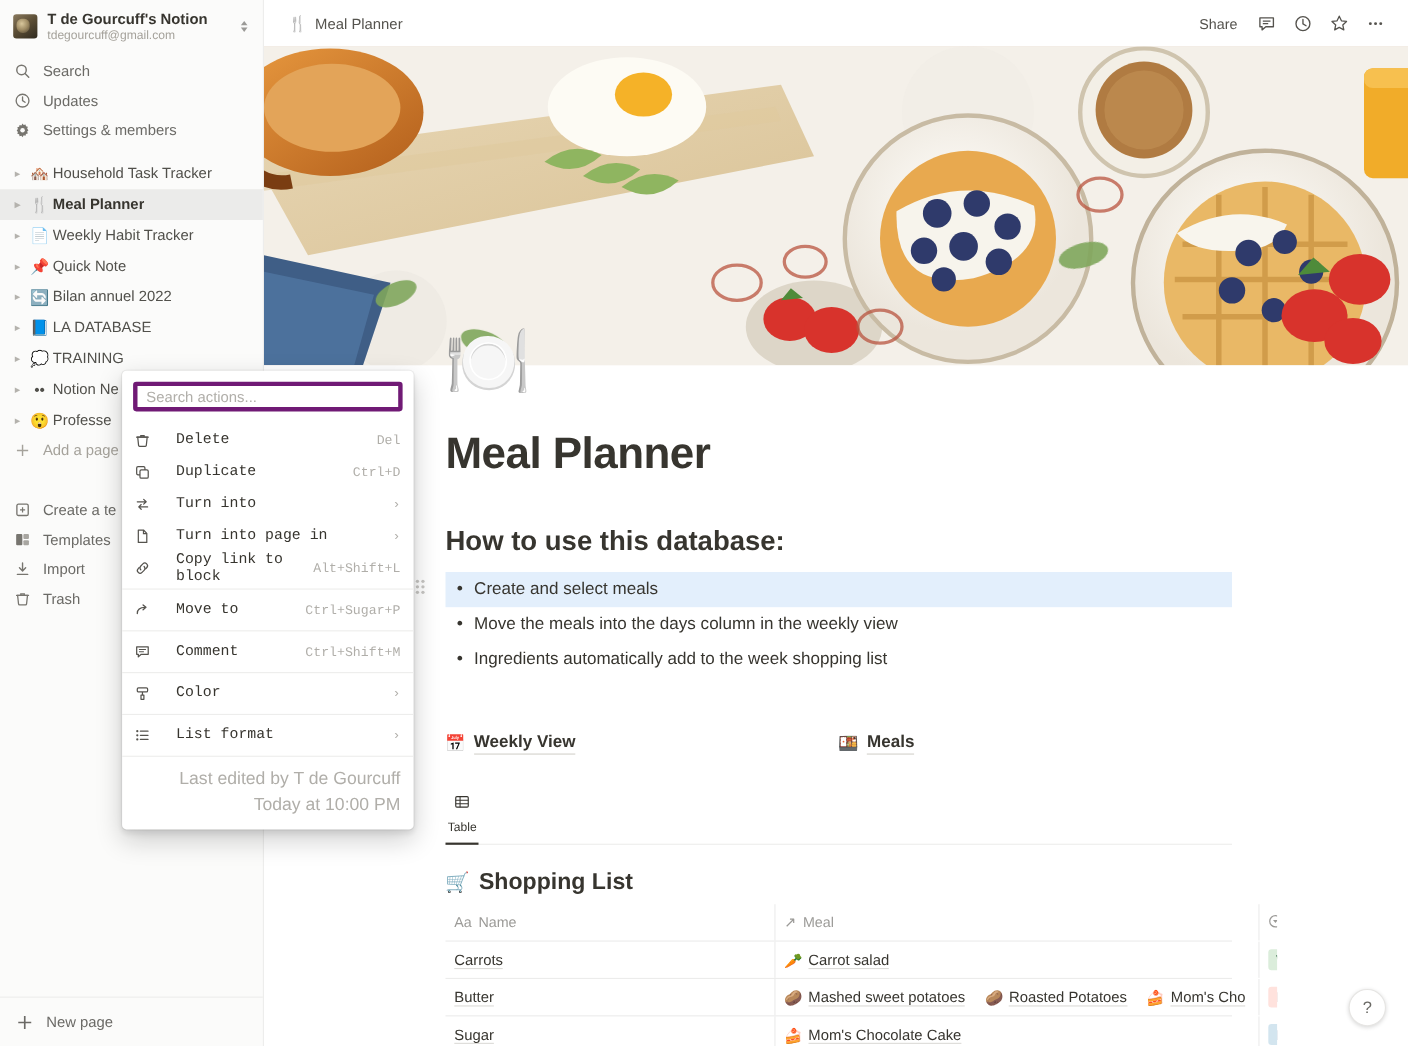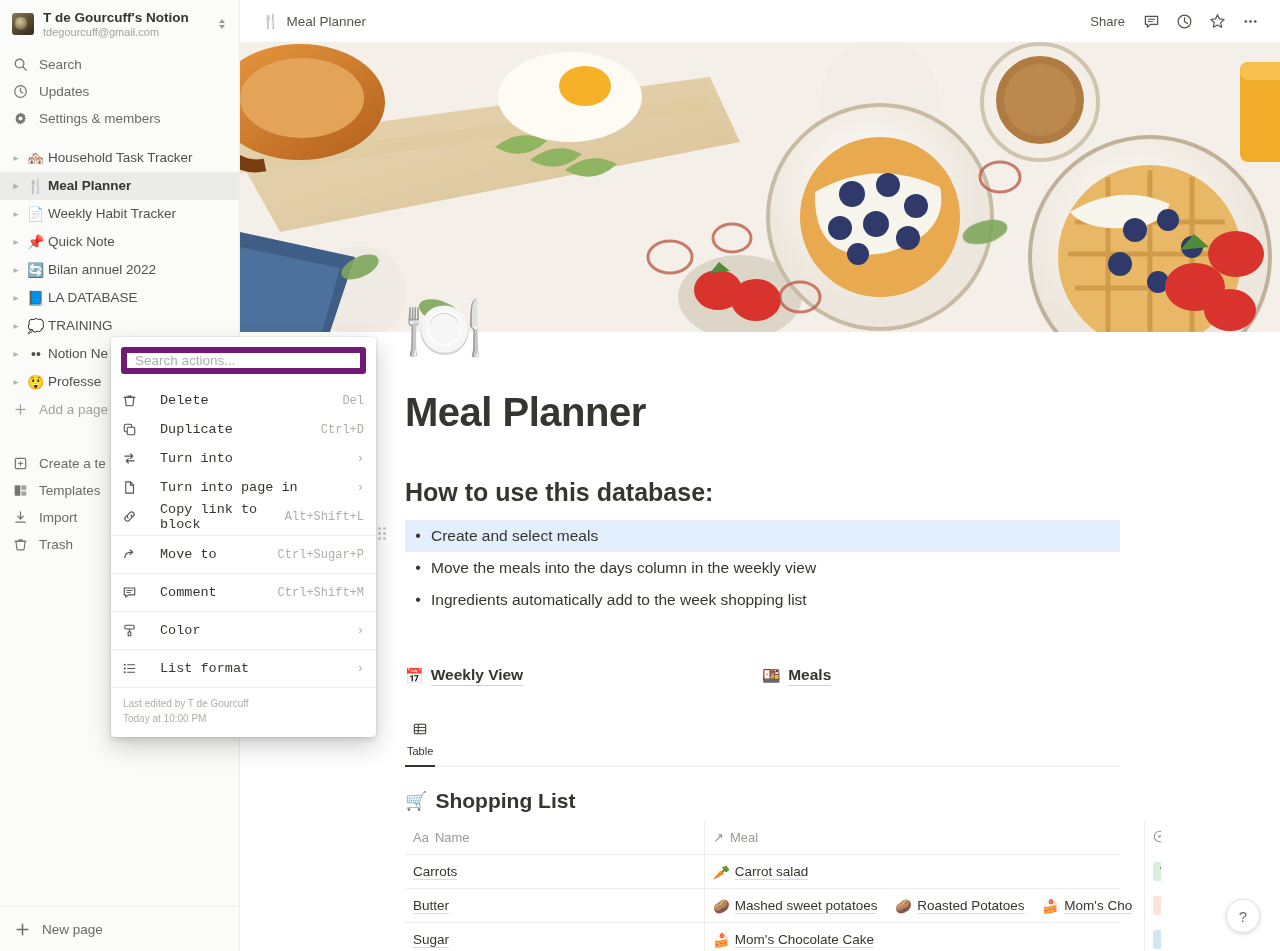--- a/index.html
+++ b/index.html
@@ -160,37 +160,37 @@
 
   
   #ctxmenu {
     position: absolute; left: 111px; top: 337px; width: 265px;
     background: #fff; border-radius: 4px;
     box-shadow: 0 0 0 1px rgba(15,15,15,.05), 0 3px 6px rgba(15,15,15,.1), 0 9px 24px rgba(15,15,15,.2);
     z-index: 50; padding: 6px 0 0 0;
   }
   .ctx-search { padding: 4px 10px 8px 10px; }
   .ctx-search input {
-    width: 100%; height: 27px; border: 6px solid #701a75; border-radius: 3px;
+    width: 100%; height: 27px; border: 4px solid #701a75; border-radius: 3px;
     background: #fff; font-size: 13.5px; color: #37352f; padding: 0 8px;
     font-family: "Liberation Sans", sans-serif; outline: none;
   }
   .ctx-search input::placeholder { color: #b0aea9; }
   .ctx-group { padding: 4px 0; }
   .ctx-group + .ctx-group { border-top: 1px solid #ededec; }
   .ctx-item {
     display: flex; align-items: center; height: 29px;
     padding: 0 12px 0 10px; cursor: pointer; gap: 22px; font-family: Liberation Mono, monospace;
   }
   .ctx-ico { width: 17px; flex: none; display:flex; align-items:center; justify-content:center; color: #55534e; }
   .ctx-label { flex: 1; font-size: 13.5px; color: #37352f; }
   .ctx-short { font-size: 12px; color: #b0aea9; }
   .ctx-arrow { font-size: 12px; color: #b0aea9; }
   .ctx-footer { border-top: 1px solid #ededec; padding: 9px 12px 11px 12px; line-height: 1.45; }
-  .ctx-footer div { font-size: 10px; color: #b0aea9; }
+  .ctx-footer div { font-size: 16px; color: #b0aea9; text-align: right; }
 </style>
 </head>
 <body>
 
 <div id="app">
 
   <div id="sidebar">
 
     <div class="ws-header">
       <div class="ws-avatar"></div>

